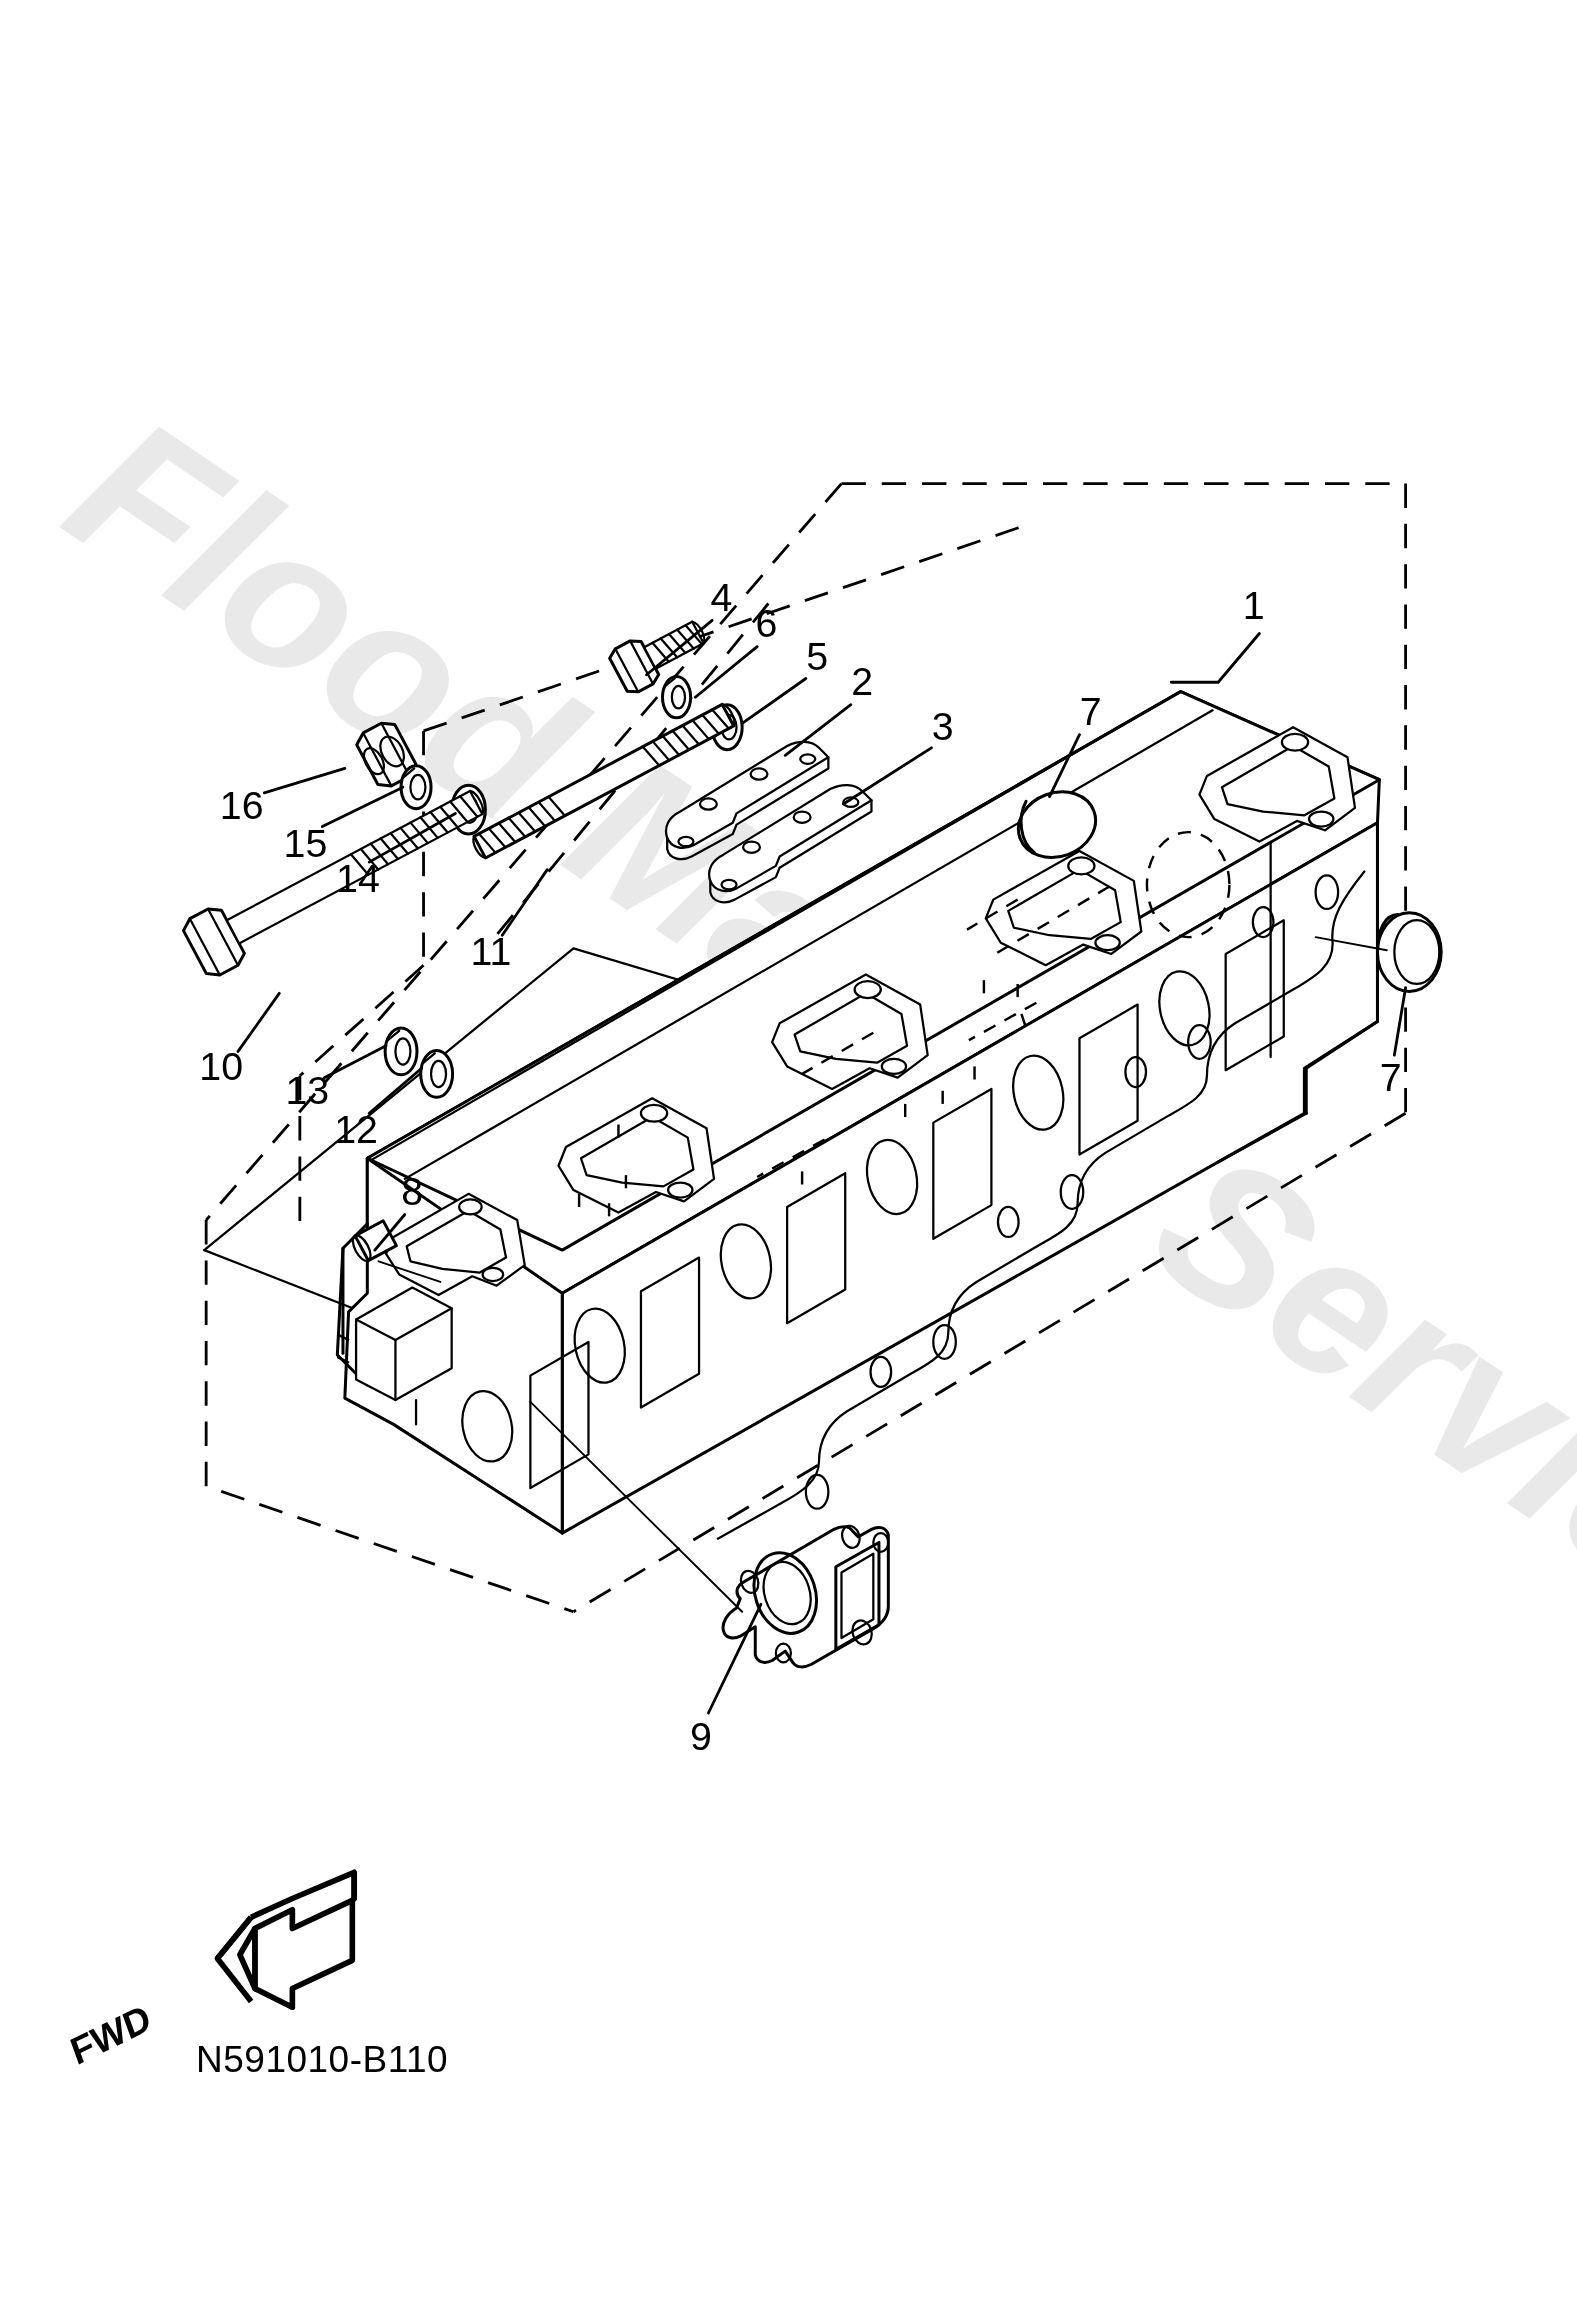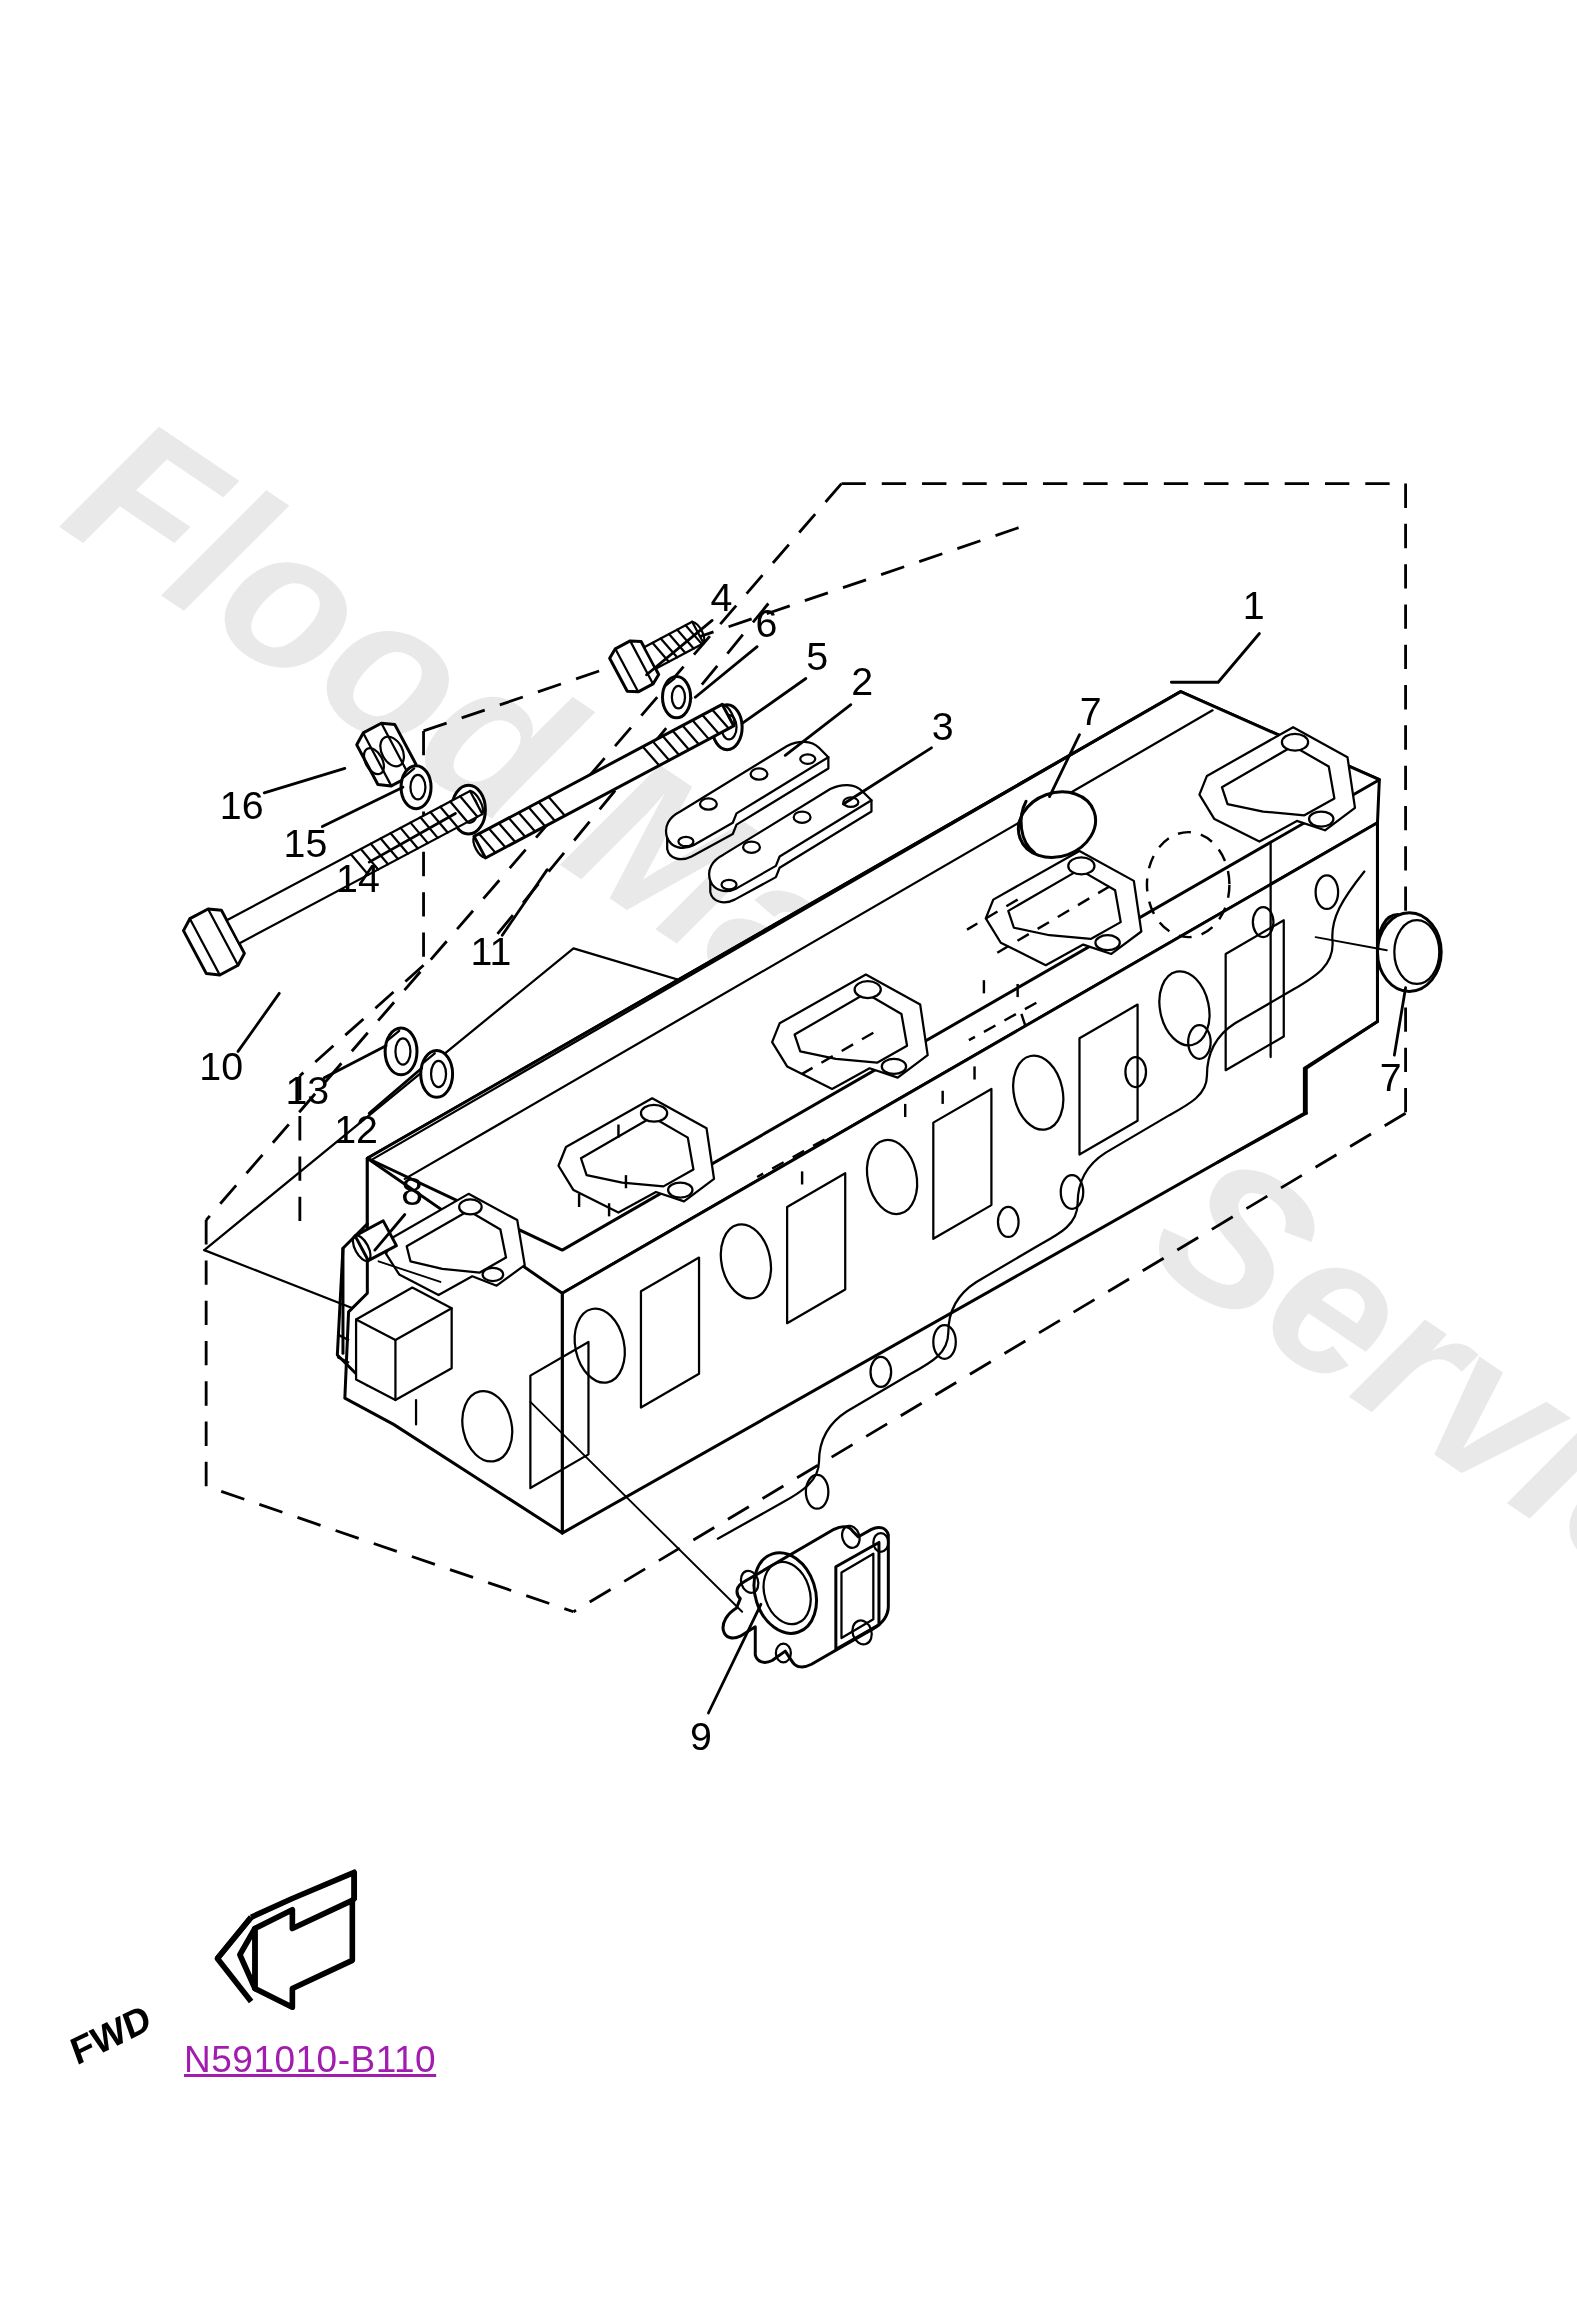--- a/index.html
+++ b/index.html
@@ -1,22 +1,22 @@
 <!DOCTYPE html>
 <html style="font-size:15px"><head>
 <meta charset="utf-8">
 <style>
   html,body{margin:0;padding:0;background:#ffffff;}
   body{width:1578px;height:2324px;position:relative;overflow:hidden;
        font-family:"Liberation Sans",sans-serif;}
   #stage{position:absolute;left:0;top:0;width:1578px;height:2324px;}
   #stage svg{position:absolute;left:0;top:0;}
   .wm{position:absolute;left:0;top:0;width:1578px;height:2324px;pointer-events:none;}
-  .partcode{position:absolute;left:184px;top:2039px;font-size:37px;color:#a21caf;
-            letter-spacing:0.5px;white-space:nowrap;text-decoration:underline;}
+  .partcode{position:absolute;left:196px;top:2039px;font-size:37px;color:#000000;
+            letter-spacing:0.5px;white-space:nowrap;}
   .fwdtxt{font-family:"Liberation Sans",sans-serif;font-weight:bold;}
 </style>
 </head>
 <body>
 
 <div id="stage">
 
   <svg class="wm" width="1578" height="2324" viewBox="0 0 1684 2480">
     <g transform="translate(60,560) rotate(34)" fill="#e9e9e9">
       <text x="0" y="0" font-family="Liberation Sans, sans-serif" font-size="215" font-style="italic" font-weight="bold">Flood Marine Services</text>

